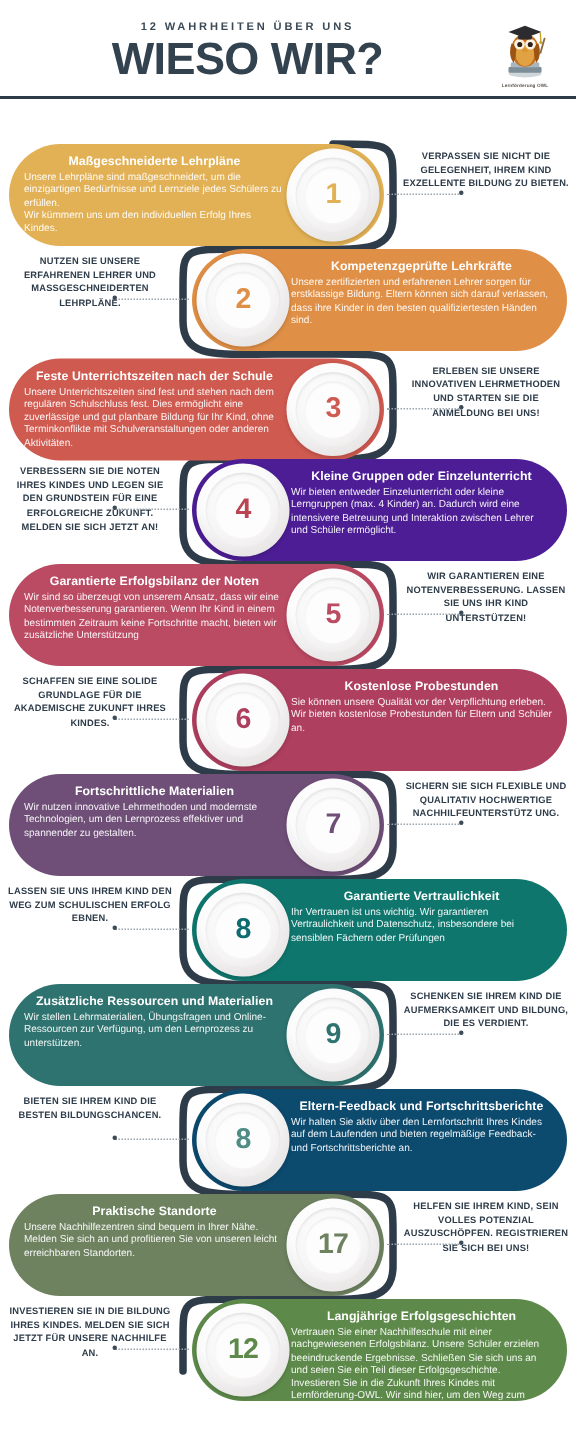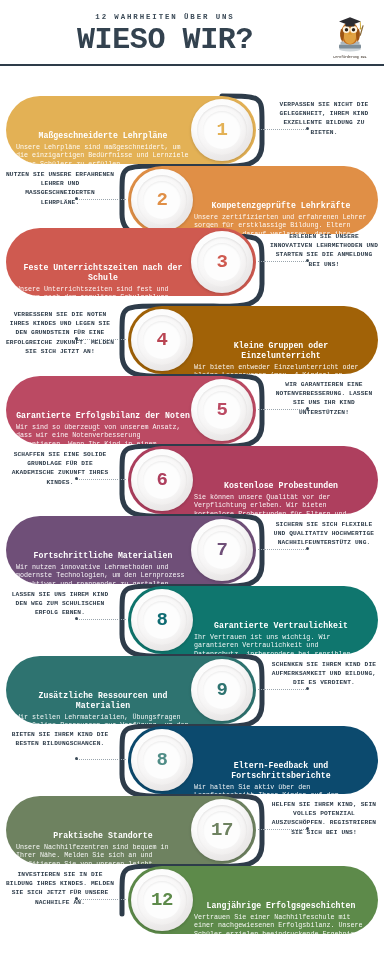--- a/index.html
+++ b/index.html
@@ -11,21 +11,20 @@
     font-family: "Liberation Sans", sans-serif;
     overflow: hidden;
   }
 
   #page {
     position: relative;
     width: 384px;
     height: 960px;
     background: #ffffff;
     overflow: hidden;
-    font-family: Liberation Mono, monospace;
   }
 
   
   .header {
     position: relative;
     height: 64px;
     width: 384px;
   }
   .header-eyebrow {
     position: absolute;
@@ -110,21 +109,20 @@
     border-radius: 34px;
     overflow: hidden;
   }
   .capsule.left  { left: 6px;  width: 250px; }
   .capsule.right { right: 6px; width: 250px; }
 
   .cap-inner {
     position: absolute;
     top: 7px;
     height: 56px;
-    margin-top: 28px;
   }
   .capsule.left  .cap-inner { left: 10px;  right: 66px; }
   .capsule.right .cap-inner { right: 10px; left: 66px; }
 
   .cap-title {
     font-size: 8.2px;
     font-weight: bold;
     color: #ffffff;
     text-align: center;
     line-height: 10px;
@@ -332,38 +330,38 @@
               </div>
             </div>
             <div class="badge">
               <span class="badge-num" style="color: rgb(224, 143, 70);">2</span>
             </div>
           </div>
           <div class="side at-left">NUTZEN SIE UNSERE ERFAHRENEN LEHRER UND MASSGESCHNEIDERTEN LEHRPLÄNE.</div>
           <div class="connector" style="right: 258px; width: 50px;"></div>
           <div class="conn-dot" style="right: 306px;"></div>
         </div>
-        <div class="row" style="top: 158px;">
+        <div class="row" style="top: 169px;">
           <div class="capsule left" style="background: rgb(207, 90, 80);">
             <div class="cap-inner">
               <div class="cap-title">Feste Unterrichtszeiten nach der Schule</div>
               <div class="cap-body">
                 <p>Unsere Unterrichtszeiten sind fest und stehen nach dem regulären Schulschluss fest. Dies ermöglicht eine zuverlässige und gut planbare Bildung für Ihr Kind, ohne Terminkonflikte mit Schulveranstaltungen oder anderen Aktivitäten.</p>
               </div>
             </div>
             <div class="badge">
               <span class="badge-num" style="color: rgb(207, 90, 80);">3</span>
             </div>
           </div>
           <div class="side at-right">ERLEBEN SIE UNSERE INNOVATIVEN LEHRMETHODEN UND STARTEN SIE DIE ANMELDUNG BEI UNS!</div>
           <div class="connector" style="left: 258px; width: 50px;"></div>
           <div class="conn-dot" style="left: 306px;"></div>
         </div>
         <div class="row" style="top: 236px;">
-          <div class="capsule right" style="background: #a16207;">
+          <div class="capsule right" style="background: #4c1d95;">
             <div class="cap-inner">
               <div class="cap-title">Kleine Gruppen oder Einzelunterricht</div>
               <div class="cap-body">
                 <p>Wir bieten entweder Einzelunterricht oder kleine Lerngruppen (max. 4 Kinder) an. Dadurch wird eine intensivere Betreuung und Interaktion zwischen Lehrer und Schüler ermöglicht.</p>
               </div>
             </div>
             <div class="badge">
               <span class="badge-num" style="color: rgb(185, 68, 82);">4</span>
             </div>
           </div>

